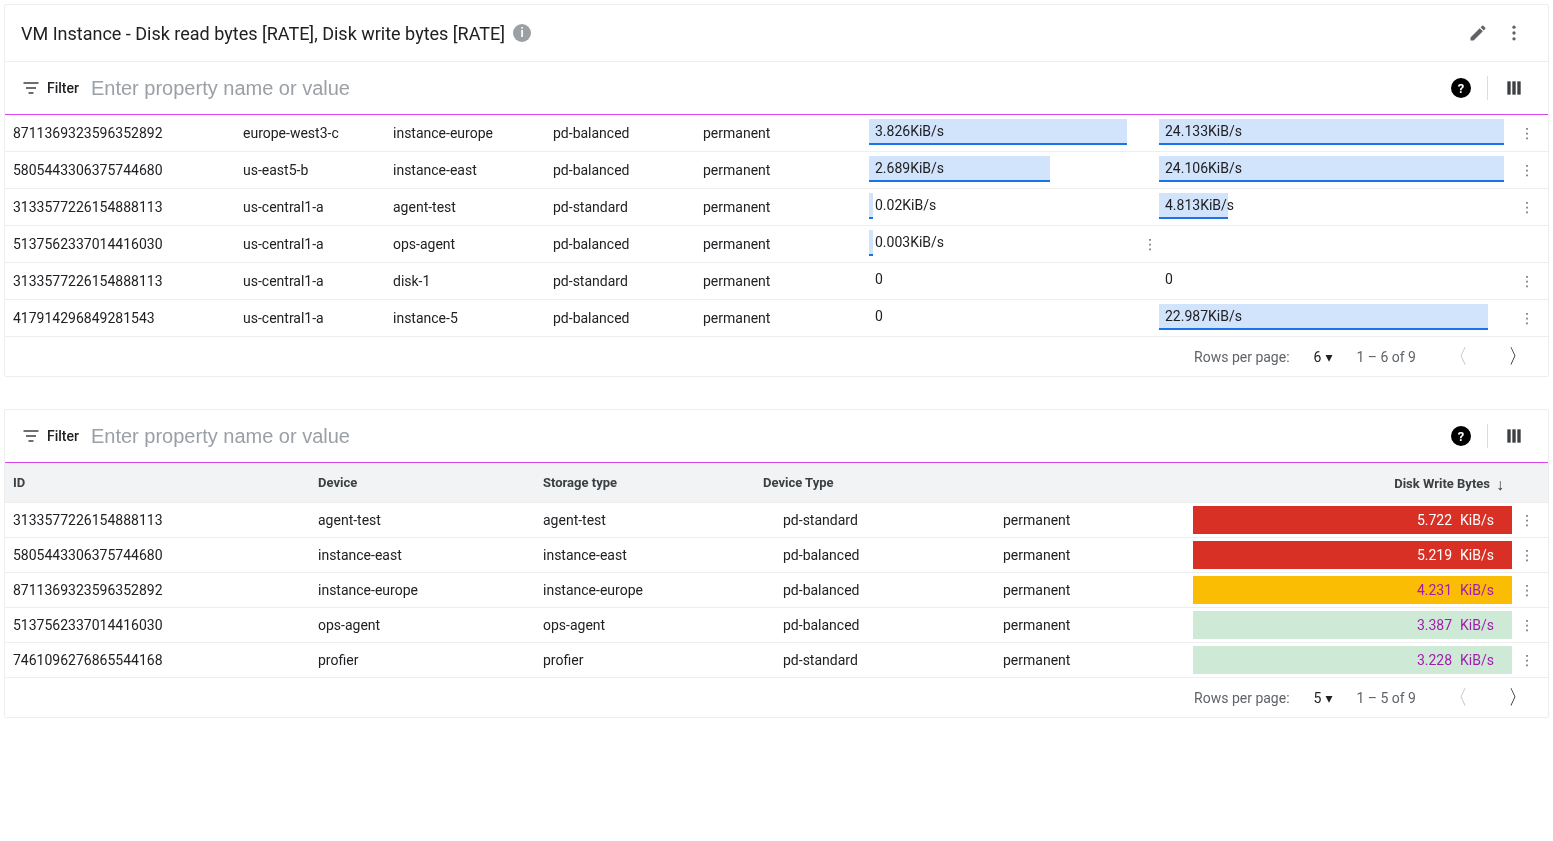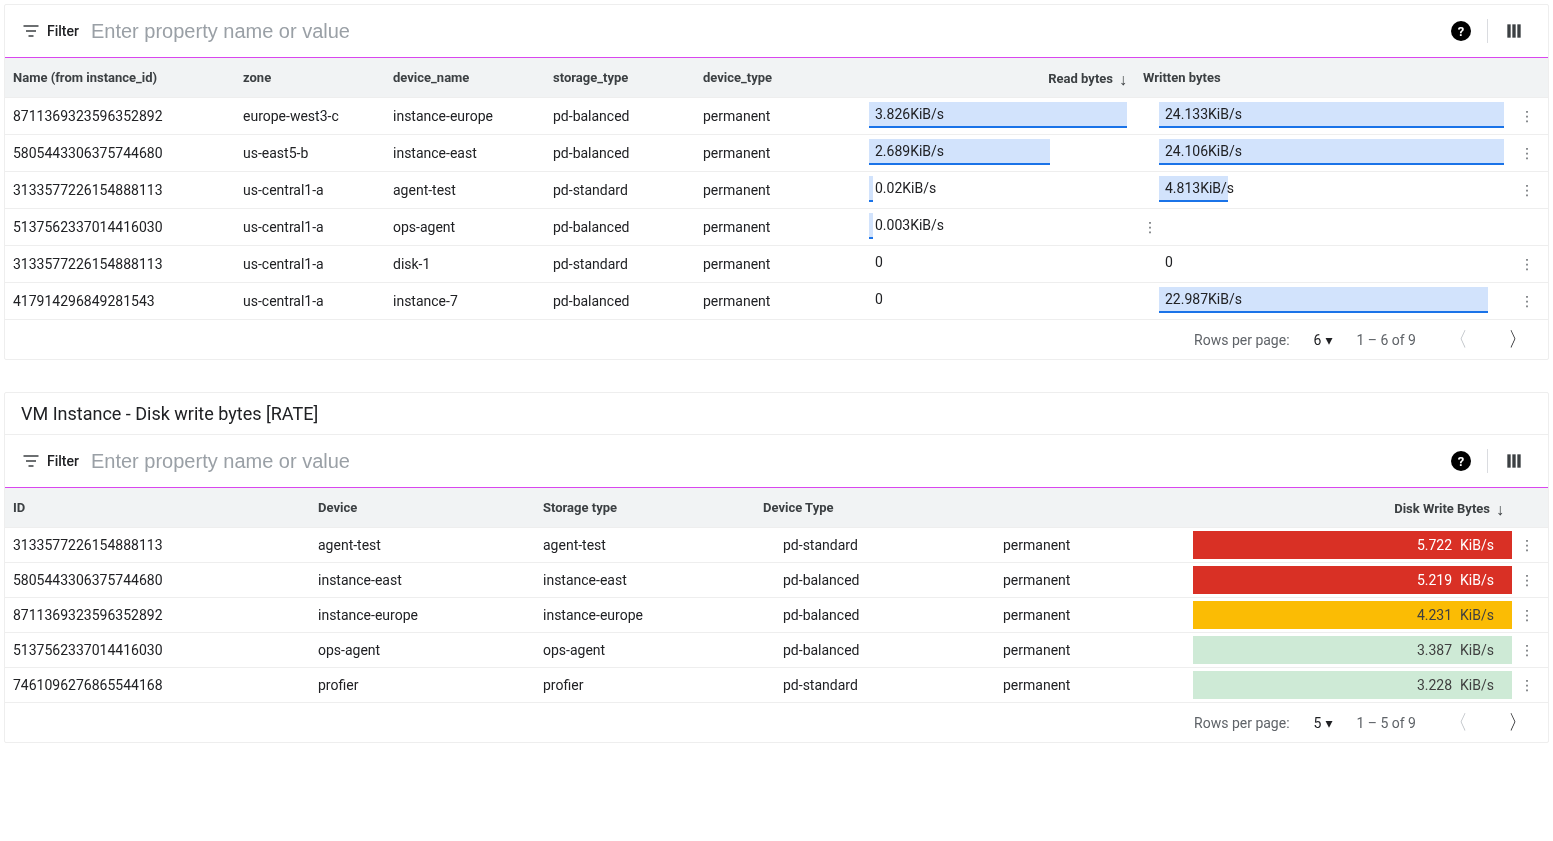--- a/index.html
+++ b/index.html
@@ -108,73 +108,78 @@
   }
   .bar-fill.tiny { border-bottom-color:#1a73e8; }
   .bar-text {
     position: absolute; left: 6px; top: 4px;
     color: #202124; font-size: 14px;
   }
 
   .heat-cell {
     height: 28px; display: flex; align-items: center;
     justify-content: flex-end; padding: 0 18px; gap: 8px;
-    color: #404040;
+    color: #a21caf;
   }
   .heat-red   { background: #d93025; color:#fff; }
   .heat-amber { background: #fbbc04; }
   .heat-green { background: #ceead6; }
 
   .pager {
     display:flex; align-items:center; justify-content:flex-end;
     padding: 6px 12px; gap: 24px; color:#5f6368;
   }
   .pager .sel { color:#202124; display:inline-flex; align-items:center; gap:4px; cursor:pointer;}
   .pager .nav { font-size:20px; cursor:pointer; padding:0 8px; }
   .pager .nav.disabled { color:#bdc1c6; cursor:default; }
 
   svg.ico { width:20px; height:20px; fill:#5f6368; }
   svg.ico-dark { fill:#3c4043; }
 </style>
 </head>
 <body>
 
 <div class="panel">
+  <div class="panel-header">
+    <span class="panel-title">VM Instance - Disk read bytes [RATE], Disk write bytes [RATE]</span>
+    <span class="info-circle">i</span>
+    <span class="spacer"></span>
+    <span class="icon-btn">
+      <svg class="ico" viewBox="0 0 24 24">
+          <path d="M3 17.25V21h3.75L17.81 9.94l-3.75-3.75L3 17.25zM20.71 7.04a1 1 0 0 0 0-1.41l-2.34-2.34a1 1 0 0 0-1.41 0l-1.83 1.83 3.75 3.75 1.83-1.83z"></path>
+        </svg>
+    </span>
+    <span class="icon-btn">
+      <svg class="ico" viewBox="0 0 24 24">
+          <circle cx="12" cy="5" r="2"></circle>
+          <circle cx="12" cy="12" r="2"></circle>
+          <circle cx="12" cy="19" r="2"></circle>
+        </svg>
+    </span>
+  </div>
 
   <div class="filter-bar">
     <svg class="ico ico-dark" viewBox="0 0 24 24">
         <path d="M3 5h18v2H3zm3 6h12v2H6zm3 6h6v2H9z"></path>
       </svg>
     <span class="filter-label">Filter</span>
     <input class="filter-input" placeholder="Enter property name or value" style="">
     <span class="icon-btn">
         <span class="help-circle">?</span>
       </span>
     <span class="divider-v"></span>
     <span class="icon-btn">
       <svg class="ico ico-dark" viewBox="0 0 24 24">
           <rect x="4" y="4" width="4" height="16"></rect>
           <rect x="10" y="4" width="4" height="16"></rect>
           <rect x="16" y="4" width="4" height="16"></rect>
         </svg>
     </span>
   </div>
 
-  <div class="tbl-head row head-row">
-    <div class="cell p1-c0">Name (from instance_id)</div>
-    <div class="cell p1-c1">zone</div>
-    <div class="cell p1-c2">device_name</div>
-    <div class="cell p1-c3">storage_type</div>
-    <div class="cell p1-c4">device_type</div>
-    <div class="cell p1-c5" style="text-align:right">
-      <span>Read bytes</span><span class="sort-arrow">↓</span>
-    </div>
-    <div class="cell p1-c6">Written bytes</div>
-    <div class="row-menu"></div>
-  </div>
 
   <div id="p1-rows">
       <div class="row">
         <div class="cell p1-c0">8711369323596352892</div>
         <div class="cell p1-c1">europe-west3-c</div>
         <div class="cell p1-c2">instance-europe</div>
         <div class="cell p1-c3">pd-balanced</div>
         <div class="cell p1-c4">permanent</div>
         <div class="cell p1-c5">
           <div class="bar-cell">
@@ -258,21 +263,21 @@
         <div class="cell p1-c6">
           <div class="bar-cell">
             <div class="bar-text">0</div>
           </div>
         </div>
         <div class="row-menu">⋮</div>
       </div>
       <div class="row">
         <div class="cell p1-c0">417914296849281543</div>
         <div class="cell p1-c1">us-central1-a</div>
-        <div class="cell p1-c2">instance-7</div>
+        <div class="cell p1-c2">instance-5</div>
         <div class="cell p1-c3">pd-balanced</div>
         <div class="cell p1-c4">permanent</div>
         <div class="cell p1-c5">
           <div class="bar-cell">
             <div class="bar-text">0</div>
           </div>
         </div>
         <div class="cell p1-c6">
           <div class="bar-cell">
             <div class="bar-fill" style="width: 95.2513%;"></div>
@@ -289,24 +294,20 @@
       <span>6</span>
       <span>▾</span>
     </span>
     <span>1 – 6 of 9</span>
     <span class="nav disabled">〈</span>
     <span class="nav" style="color:#202124">〉</span>
   </div>
 </div>
 
 <div class="panel">
-  <div class="panel-header">
-    <span class="panel-title">VM Instance - Disk write bytes [RATE]</span>
-    <span class="spacer"></span>
-  </div>
 
   <div class="filter-bar">
     <svg class="ico ico-dark" viewBox="0 0 24 24">
         <path d="M3 5h18v2H3zm3 6h12v2H6zm3 6h6v2H9z"></path>
       </svg>
     <span class="filter-label">Filter</span>
     <input class="filter-input" placeholder="Enter property name or value" style="">
     <span class="icon-btn">
         <span class="help-circle">?</span>
       </span>

